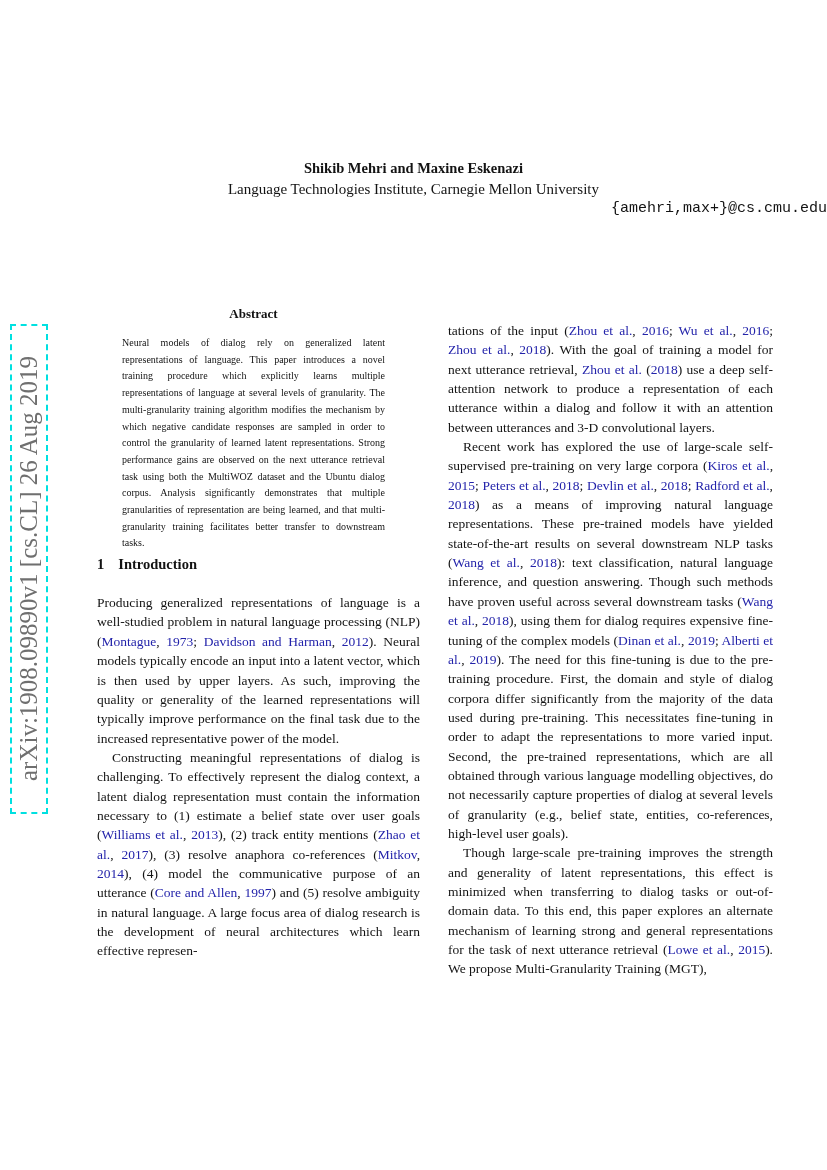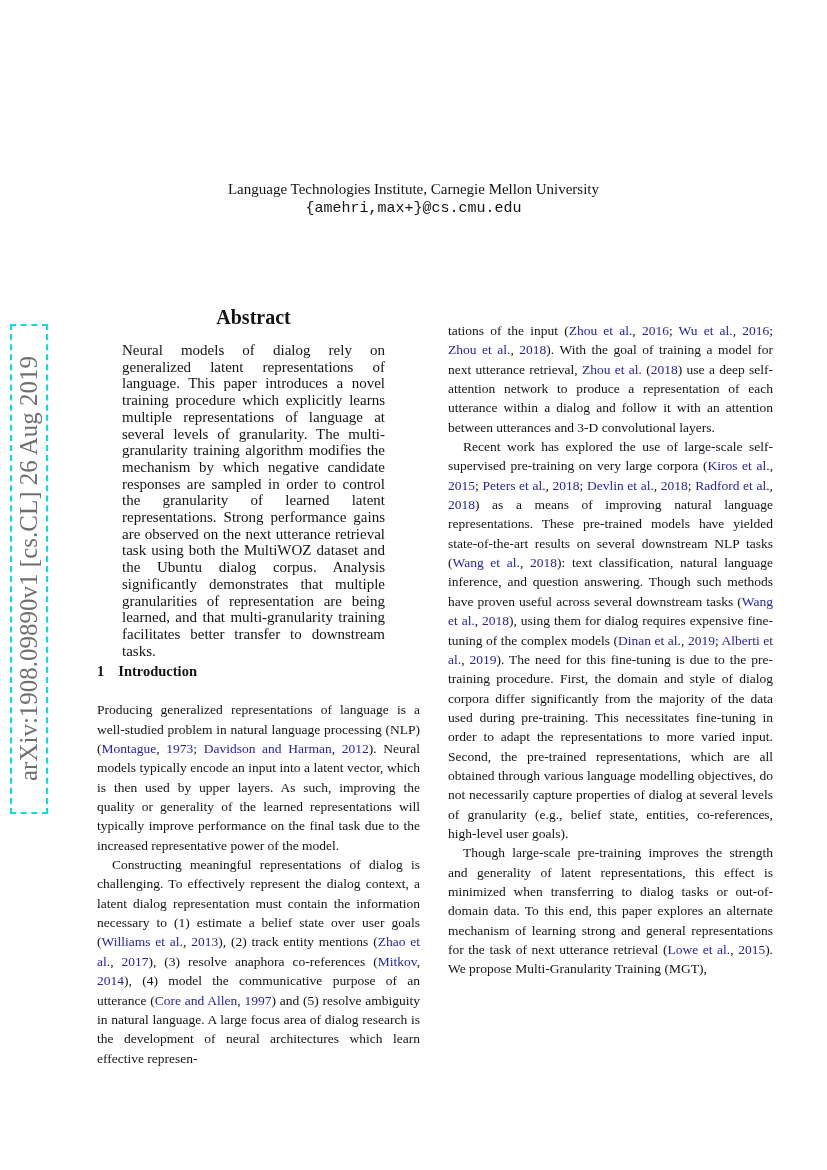--- a/index.html
+++ b/index.html
@@ -51,38 +51,38 @@
     position: absolute;
     top: 181px; left: 0;
     width: 100%;
     text-align: center;
     font-size: 15px;
   }
   .email {
     position: absolute;
     top: 200px; left: 0;
     width: 100%;
-    text-align: center;
+    text-align: right;
     font-family: "Liberation Mono", monospace;
     font-size: 15px;
   }
 
   .col { position: absolute; top: 300px; width: 323px; }
   .col-left  { left: 97px; }
   .col-right { left: 404px; top: 321px; width: 325px; margin-left: 44px; }
 
   .abstract-heading {
     margin: 6px 35px 0 25px;
     text-align: center;
-    font-size: 20px;
+    font-size: 13px;
     font-weight: bold;
   }
   .abstract-body {
     margin: 13px 35px 0 25px;
-    font-size: 15px;
+    font-size: 10px;
     line-height: 16.7px;
     text-align: justify;
   }
 
   .section-heading {
     margin-top: 4px;
     font-size: 14.5px;
     font-weight: bold;
   }
   .section-heading .sec-num { display: inline-block; margin-right: 14px; }
@@ -98,20 +98,21 @@
   .cite { color: var(--link-color, #2323aa); }
 </style>
 </head>
 <body>
 
 <div class="page">
 
   <div class="arxiv-banner">arXiv:1908.09890v1  [cs.CL]  26 Aug 2019</div>
 
 
+  <div class="authors">Shikib Mehri and Maxine Eskenazi</div>
 
   <div class="affiliation">Language Technologies Institute, Carnegie Mellon University</div>
 
   <div class="email">{amehri,max+}@cs.cmu.edu</div>
 
   <div class="col col-left">
     <div class="abstract-heading">Abstract</div>
     <div class="abstract-body">Neural models of dialog rely on generalized latent representations of language. This paper introduces a novel training procedure which explicitly learns multiple representations of language at several levels of granularity. The multi-granularity training algorithm modifies the mechanism by which negative candidate responses are sampled in order to control the granularity of learned latent representations. Strong performance gains are observed on the next utterance retrieval task using both the MultiWOZ dataset and the Ubuntu dialog corpus. Analysis significantly demonstrates that multiple granularities of representation are being learned, and that multi-granularity training facilitates better transfer to downstream tasks.</div>
     <div class="section-heading">
       <span class="sec-num">1</span><span>Introduction</span>

